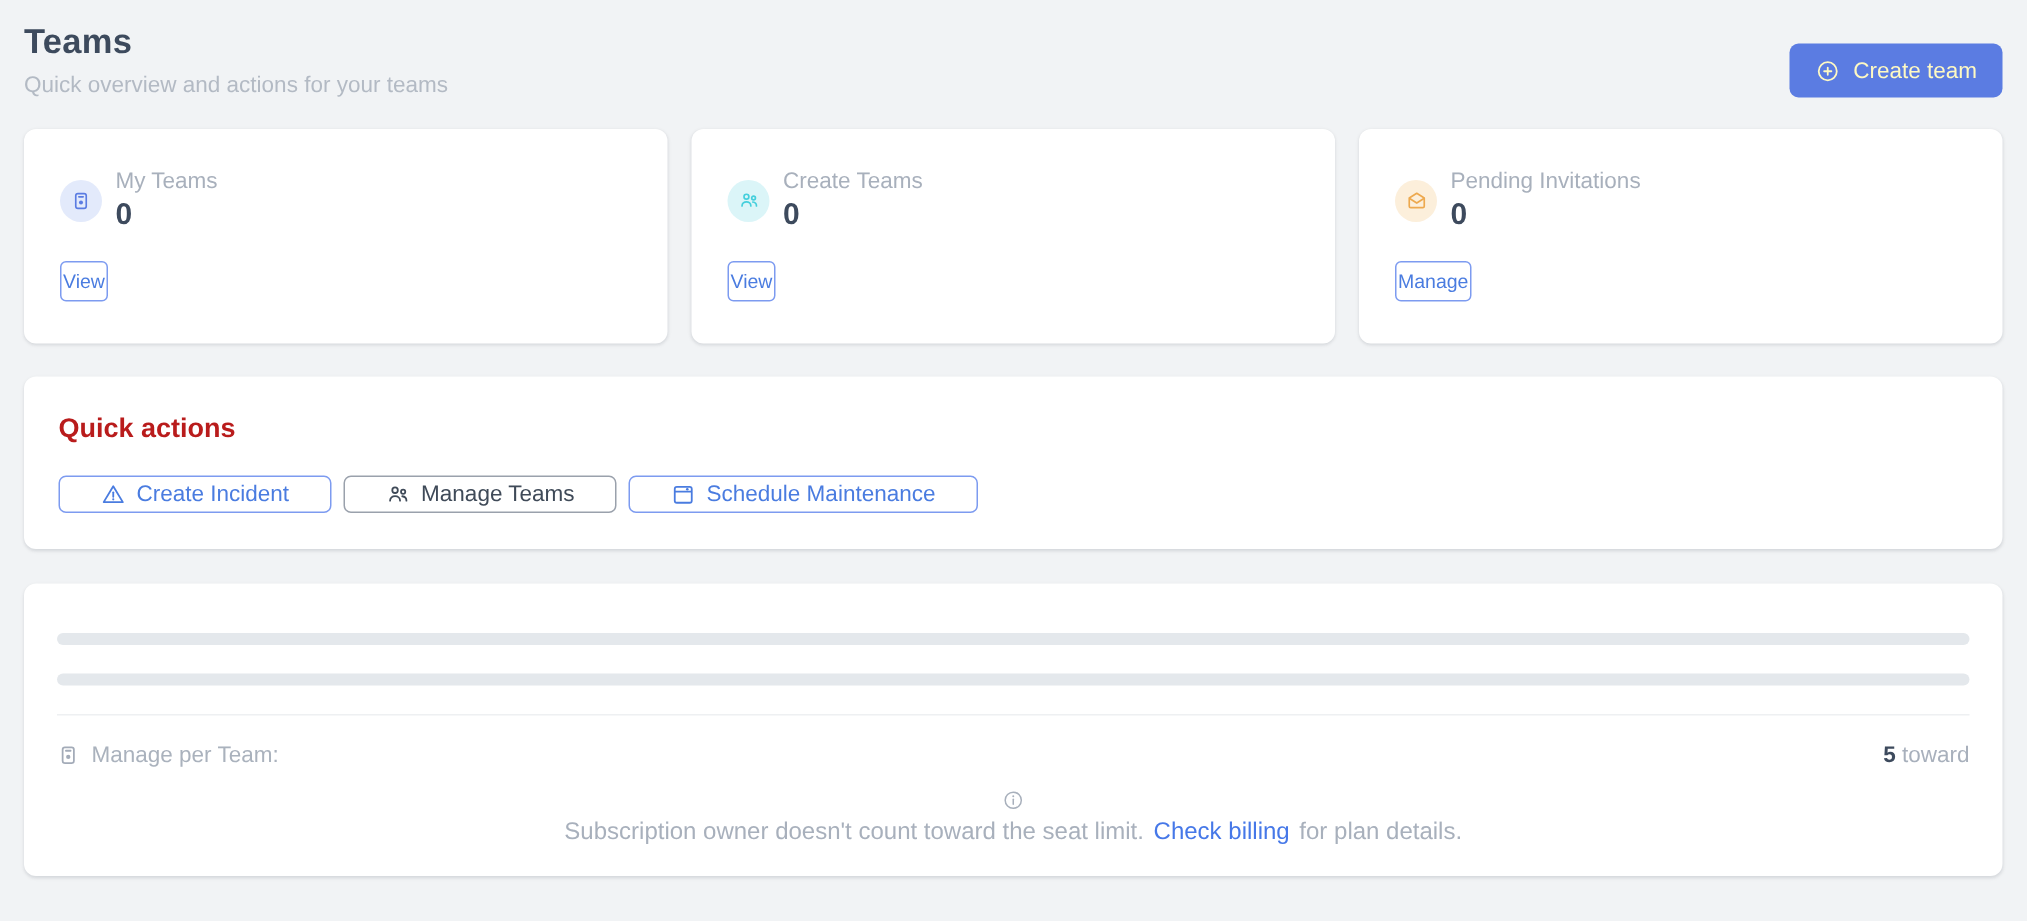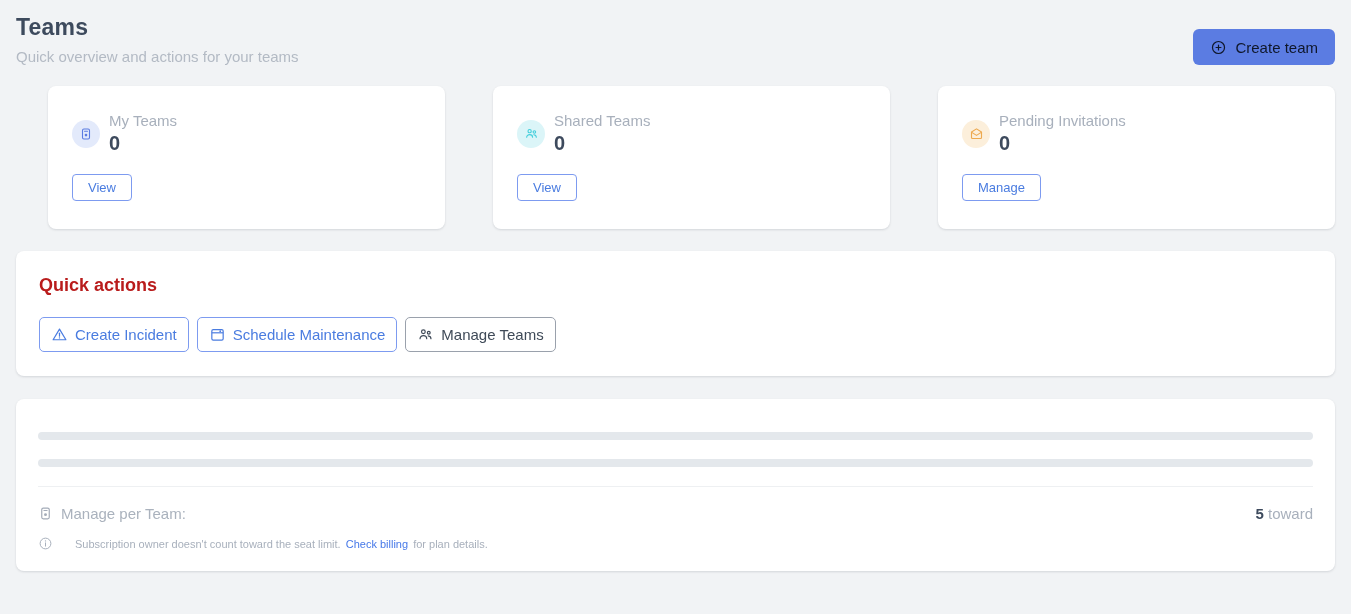--- a/index.html
+++ b/index.html
@@ -11,78 +11,78 @@
     color: #3f4d5f;
   }
   .page { padding: 14px 16px 16px 16px; }
 
   
   .page-header { display: flex; justify-content: space-between; align-items: flex-end; margin-bottom: 21px; gap: 32px; }
   .page-title { font-size: 23px; font-weight: 700; color: #3d4a5d; letter-spacing: .2px; }
   .page-subtitle { font-size: 15px; color: #b3bac4; margin-top: 7px; }
   .btn-primary {
     display: inline-flex; align-items: center; gap: 8px;
-    background: #5b7ce2; color: #0f172a; border: none; border-radius: 6px;
+    background: #5b7ce2; color: #fef9c3; border: none; border-radius: 6px;
     height: 36px; padding: 0 17px; font-size: 15px; font-family: inherit;
     cursor: pointer; margin-top: 9px;
   }
   .btn-primary svg { display: block; }
 
   
   .cards-row { display: grid; grid-template-columns: 1fr 1fr 1fr; gap: 16px; margin-bottom: 22px; }
   .card {
     background: #ffffff; border-radius: 8px;
     box-shadow: 0 1px 2px rgba(16,24,40,.05), 0 1px 3px rgba(16,24,40,.08);
   }
-  .stat-card { height: 143px; padding: 26px 24px 0 24px; margin-left: 32px; }
+  .stat-card { height: 143px; padding: 26px 24px 0 24px; }
   .stat-top { display: flex; align-items: center; gap: 9px; }
   .icon-circle {
     width: 28px; height: 28px; border-radius: 50%;
     display: flex; align-items: center; justify-content: center; flex: 0 0 auto;
   }
   .icon-blue   { background: #e3eafb; color: #5b7ce2; }
   .icon-cyan   { background: #dbf5f8; color: #45cfdc; }
   .icon-orange { background: #fcefdb; color: #eda94f; }
   .stat-texts { display: flex; flex-direction: column; }
   .stat-label { font-size: 15px; color: #a8b0bc; }
   .stat-value { font-size: 20px; font-weight: 700; color: #3d4a5d; margin-top: 3px; }
   .btn-outline-sm {
     margin-top: 19px; display: inline-block;
     background: #ffffff; border: 1px solid #7d9bf0; color: #4a7ce0;
     font-size: 13px; font-family: inherit; border-radius: 4px;
-    padding: 5px 15px; cursor: pointer;
+    padding: 5px 1px; cursor: pointer;
   }
 
   
   .quick-card { padding: 24px 23px 24px 23px; margin-bottom: 23px; }
   .quick-title { font-size: 18px; font-weight: 600; color: #b91c1c; }
   .quick-buttons { display: flex; gap: 8px; margin-top: 21px; }
   .btn-outline {
     display: inline-flex; align-items: center; gap: 7px;
     background: #ffffff; font-size: 15px; font-family: inherit;
-    border-radius: 5px; height: 35px; padding: 0 11px; cursor: pointer;
+    border-radius: 5px; height: 25px; padding: 0 27px; cursor: pointer;
   }
   .btn-outline.blue { border: 1px solid #7d9bf0; color: #4a7ce0; }
   .btn-outline.gray { border: 1px solid #9aa1ac; color: #3f4a58; }
   .btn-outline svg { display: block; }
 
   
   .usage-card { padding: 22px 22px 20px 22px; }
   .usage-row { display: flex; align-items: center; justify-content: space-between; }
   .usage-left { display: flex; align-items: center; gap: 8px; color: #aab2bd; font-size: 15px; }
   .usage-left svg { color: #a3abb8; display: block; }
   .usage-value { font-size: 15px; font-weight: 700; color: #3d4a5d; }
   .progress-track {
     width: 100%; height: 8px; background: #e4e8ec; border-radius: 4px;
     margin-top: 11px; margin-bottom: 19px; overflow: hidden;
   }
   .progress-fill { height: 100%; background: #5b7ce2; border-radius: 4px; width: 0; }
   .usage-divider { border: none; border-top: 1px solid #eef0f2; margin: 19px 0 18px 0; }
   .members-suffix { font-weight: 400; color: #a8b0bc; }
-  .usage-note { display: flex; align-items: center; gap: 22px; margin-top: 14px; font-size: 11px; color: #a8b0bc; }
+  .usage-note { display: flex; align-items: center; gap: 5px; margin-top: 14px; font-size: 16px; color: #a8b0bc; flex-direction: column; }
   .usage-note svg { color: #a8b0bc; flex: 0 0 auto; display: block; }
   .note-link { color: #4678e8; text-decoration: none; cursor: pointer; margin: 0 2px; }
 </style>
 </head>
 <body>
 
 <div class="page">
 
   <div class="page-header">
     <div>
@@ -124,21 +124,21 @@
       <div class="stat-top">
         <span class="icon-circle icon-cyan">
           <svg width="15" height="15" viewBox="0 0 24 24">
               <circle cx="9" cy="8.2" r="2.6" fill="none" stroke="currentColor" stroke-width="1.8"></circle>
               <path d="M4.3 18c0-2.6 2.1-4.3 4.7-4.3s4.7 1.7 4.7 4.3" fill="none" stroke="currentColor" stroke-width="1.8" stroke-linecap="round"></path>
               <circle cx="16.6" cy="9.6" r="2" fill="none" stroke="currentColor" stroke-width="1.8"></circle>
               <path d="M15.8 13.9c2.3.3 3.9 1.8 3.9 4.1" fill="none" stroke="currentColor" stroke-width="1.8" stroke-linecap="round"></path>
             </svg>
         </span>
         <span class="stat-texts">
-          <span class="stat-label">Shared Teams</span>
+          <span class="stat-label">Create Teams</span>
           <span class="stat-value">0</span>
         </span>
       </div>
       <button class="btn-outline-sm">View</button>
     </div>
 
     <div class="card stat-card">
       <div class="stat-top">
         <span class="icon-circle icon-orange">
           <svg width="15" height="15" viewBox="0 0 24 24">
@@ -162,40 +162,40 @@
       <button class="btn-outline blue">
         <span>
           <svg width="17" height="17" viewBox="0 0 24 24">
               <path d="M12 4.4 21 19.4 H3 Z" fill="none" stroke="currentColor" stroke-width="1.7" stroke-linejoin="round"></path>
               <line x1="12" y1="10.2" x2="12" y2="14.4" stroke="currentColor" stroke-width="1.7" stroke-linecap="round"></line>
               <circle cx="12" cy="16.8" r="1" fill="currentColor"></circle>
             </svg>
         </span>
         <span>Create Incident</span>
       </button>
-      <button class="btn-outline blue">
-        <span>
-          <svg width="17" height="17" viewBox="0 0 24 24">
-              <rect x="4" y="5" width="16" height="15" rx="2" fill="none" stroke="currentColor" stroke-width="1.7"></rect>
-              <line x1="4" y1="9.6" x2="20" y2="9.6" stroke="currentColor" stroke-width="1.7"></line>
-              <circle cx="15.8" cy="7.3" r="1.2" fill="currentColor"></circle>
-            </svg>
-        </span>
-        <span>Schedule Maintenance</span>
-      </button>
       <button class="btn-outline gray">
         <span>
           <svg width="17" height="17" viewBox="0 0 24 24">
               <circle cx="9" cy="8.2" r="2.6" fill="none" stroke="currentColor" stroke-width="1.7"></circle>
               <path d="M4.3 18c0-2.6 2.1-4.3 4.7-4.3s4.7 1.7 4.7 4.3" fill="none" stroke="currentColor" stroke-width="1.7" stroke-linecap="round"></path>
               <circle cx="16.6" cy="9.6" r="2" fill="none" stroke="currentColor" stroke-width="1.7"></circle>
               <path d="M15.8 13.9c2.3.3 3.9 1.8 3.9 4.1" fill="none" stroke="currentColor" stroke-width="1.7" stroke-linecap="round"></path>
             </svg>
         </span>
         <span>Manage Teams</span>
+      </button>
+      <button class="btn-outline blue">
+        <span>
+          <svg width="17" height="17" viewBox="0 0 24 24">
+              <rect x="4" y="5" width="16" height="15" rx="2" fill="none" stroke="currentColor" stroke-width="1.7"></rect>
+              <line x1="4" y1="9.6" x2="20" y2="9.6" stroke="currentColor" stroke-width="1.7"></line>
+              <circle cx="15.8" cy="7.3" r="1.2" fill="currentColor"></circle>
+            </svg>
+        </span>
+        <span>Schedule Maintenance</span>
       </button>
     </div>
   </div>
 
   <div class="card usage-card">
 
     <div class="progress-track">
       <div class="progress-fill" style="width: 0%;"></div>
     </div>
 

